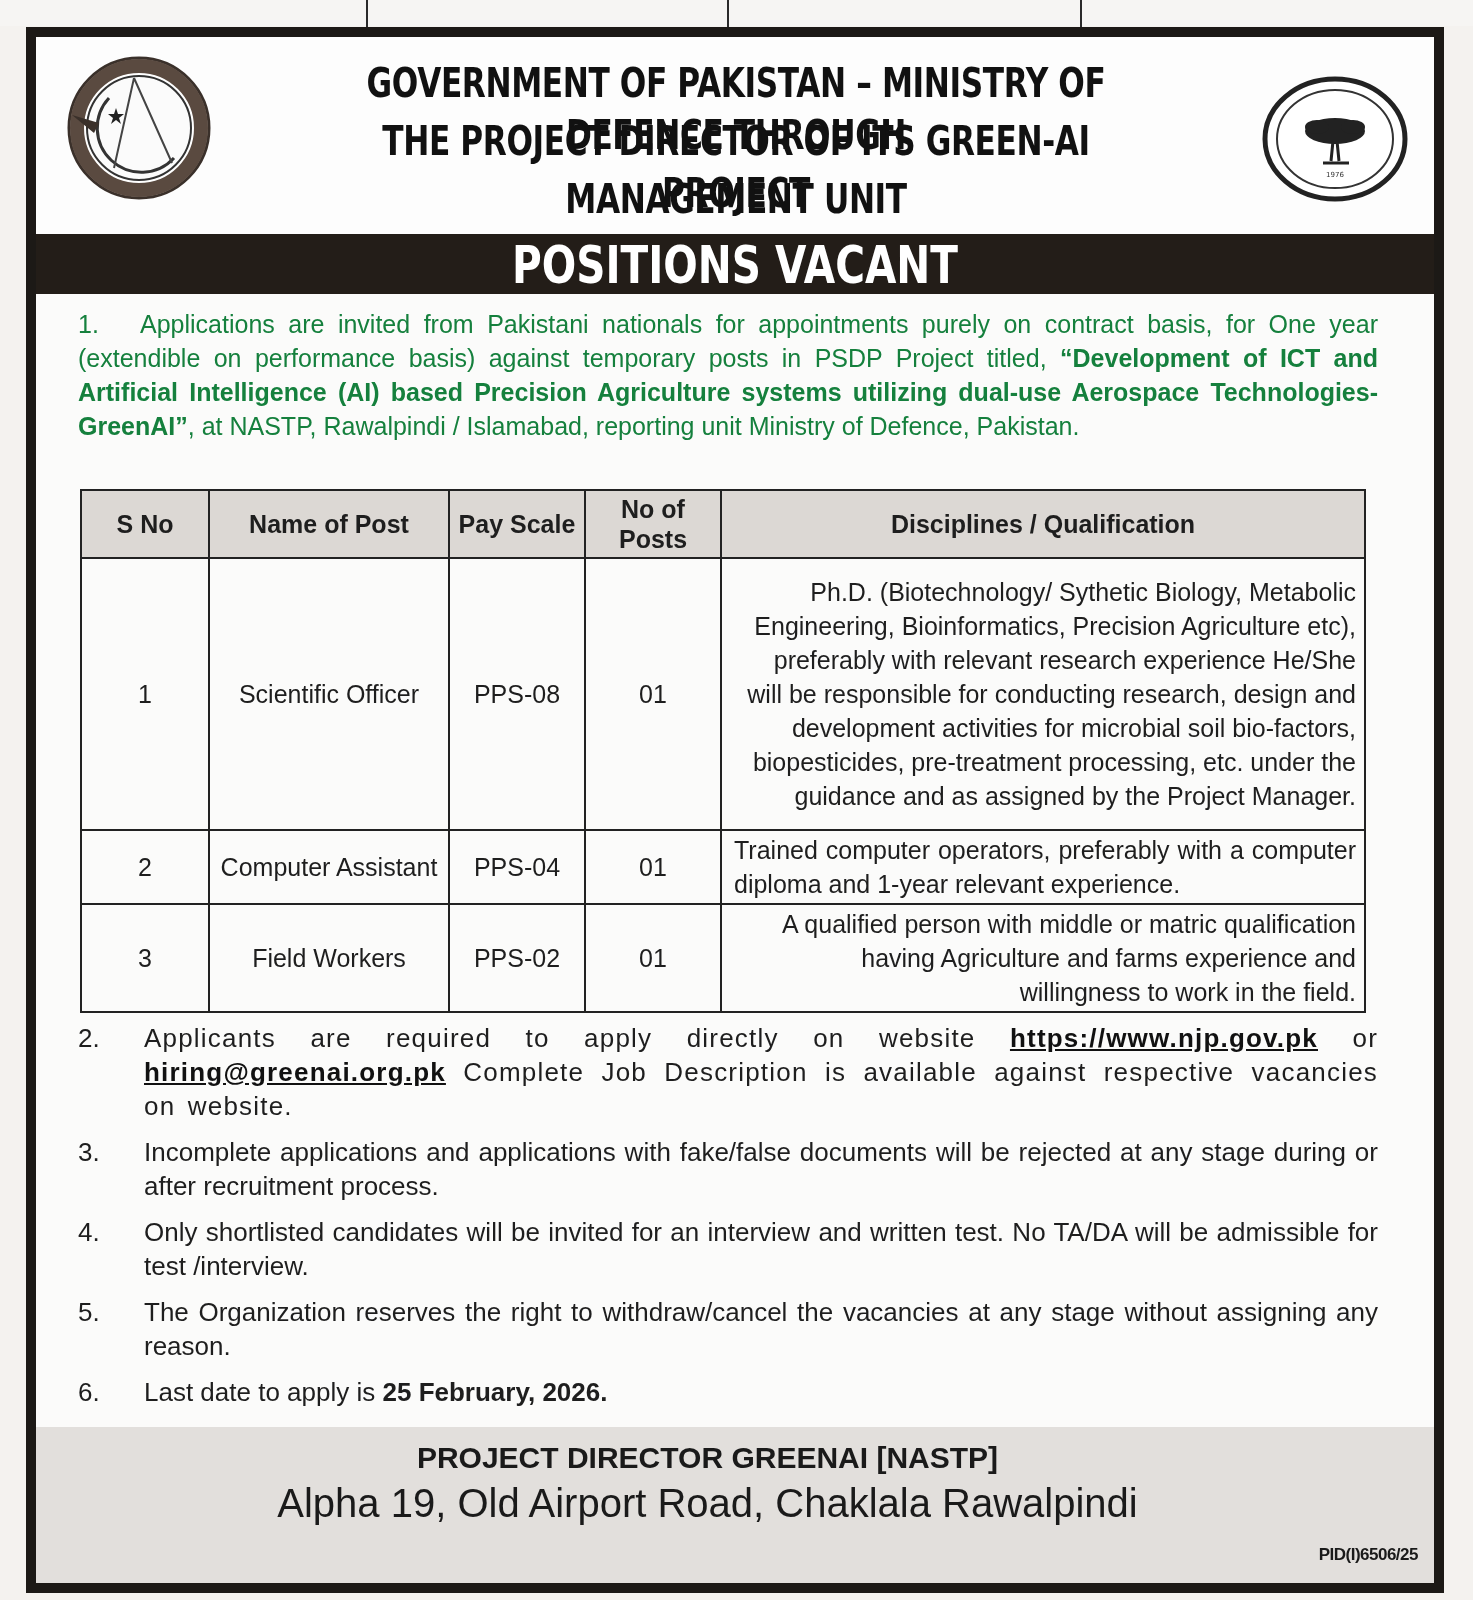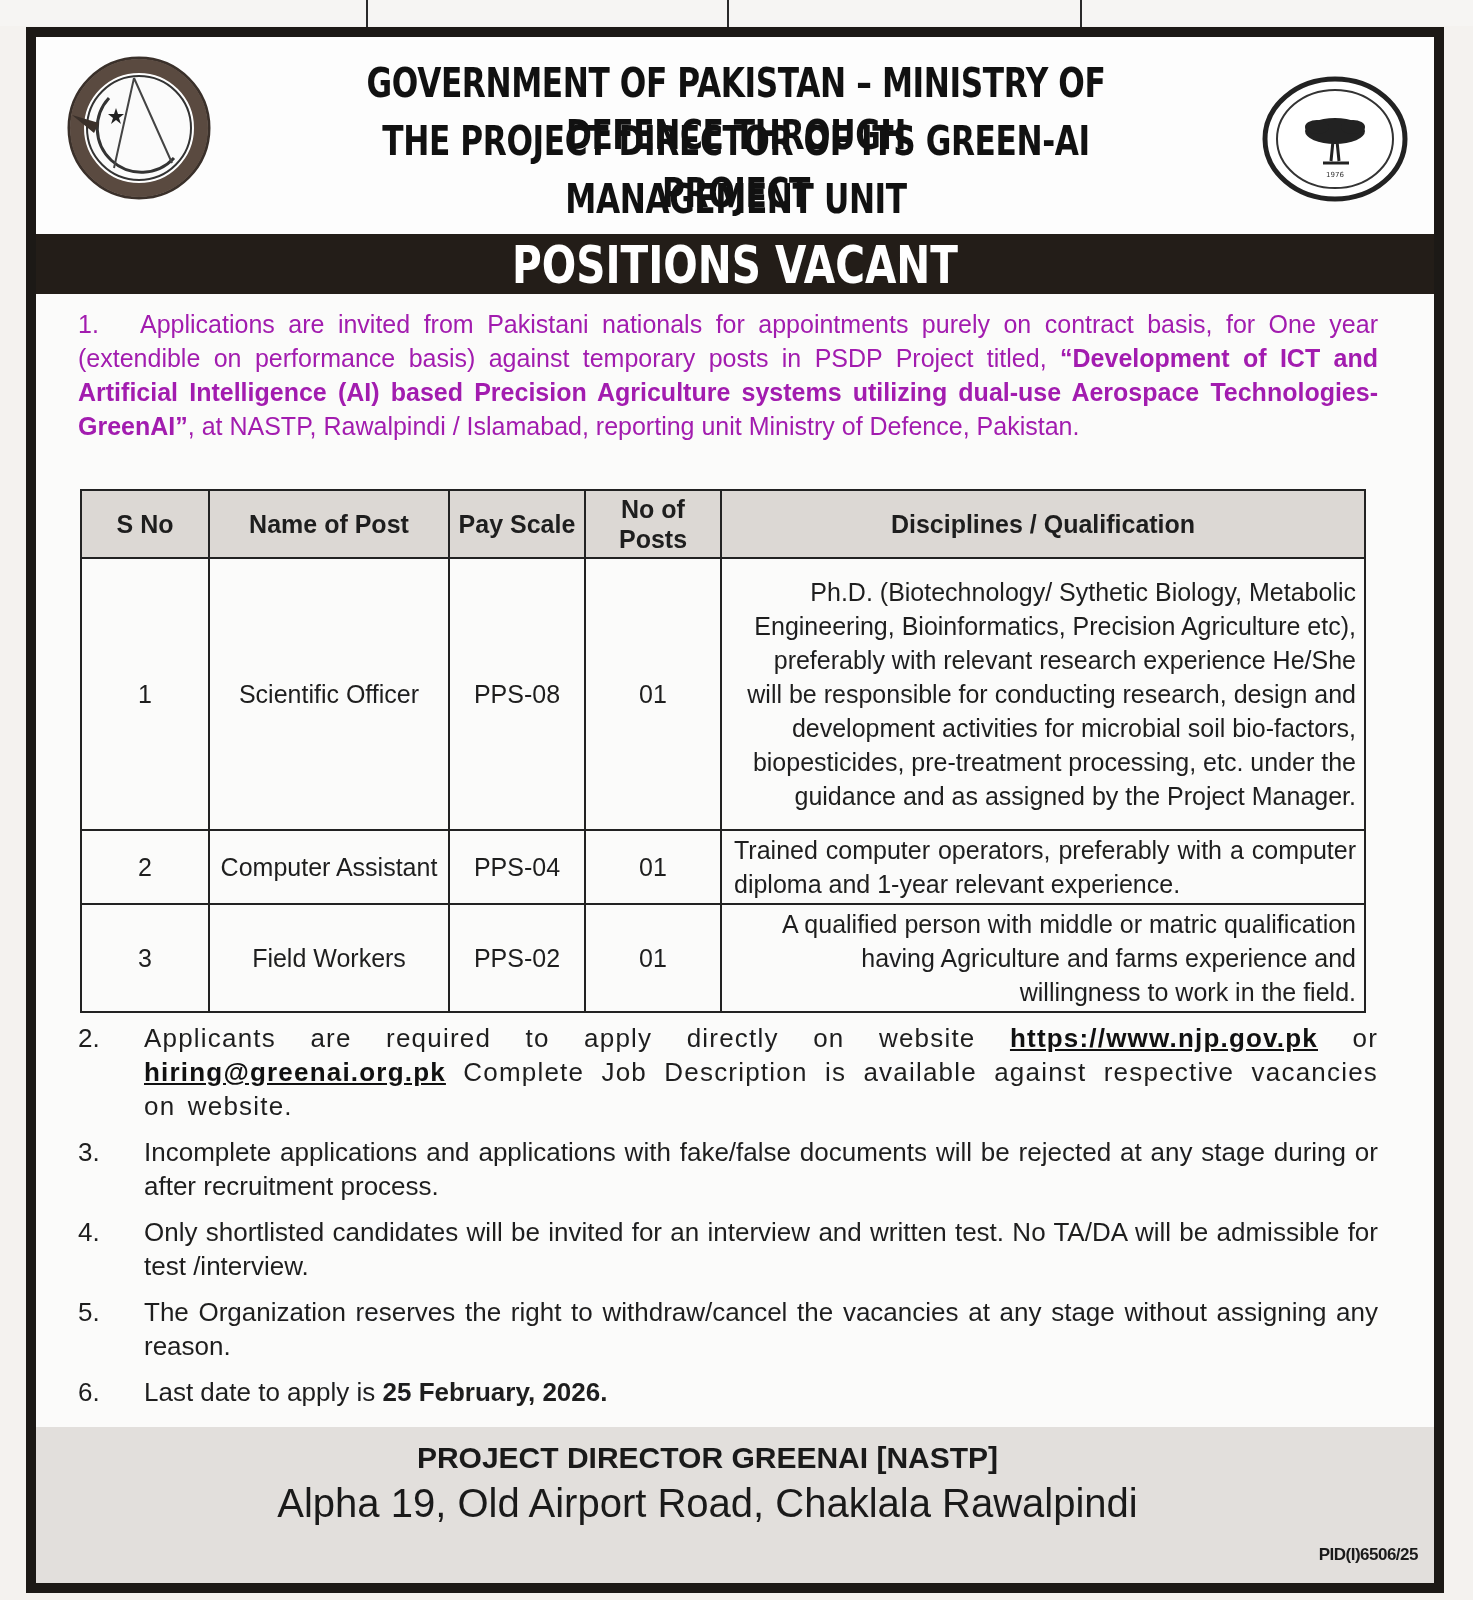--- a/index.html
+++ b/index.html
@@ -46,21 +46,21 @@
     .banner-text {
       position: absolute; left: 0; top: 3px; width: 1398px; text-align: center;
       color: #ffffff; font-family: "DejaVu Sans", sans-serif; font-weight: bold;
       font-size: 52px; line-height: 56px;
       transform: scaleX(0.78); transform-origin: center;
     }
 
     .para1 {
       position: absolute; left: 42px; top: 270px; width: 1300px;
       font-size: 25px; line-height: 34px; text-align: justify;
-      color: #a21caf;
+      color: #15803d;
     }
     .para1 .num { display: inline-block; width: 62px; }
     .para1 b { font-weight: bold; }
 
     
     table.posts {
       position: absolute; left: 44px; top: 452px; width: 1286px;
       border-collapse: collapse; font-size: 25px; color: #1e1e1e;
     }
     table.posts th, table.posts td { border: 2px solid #222; }

